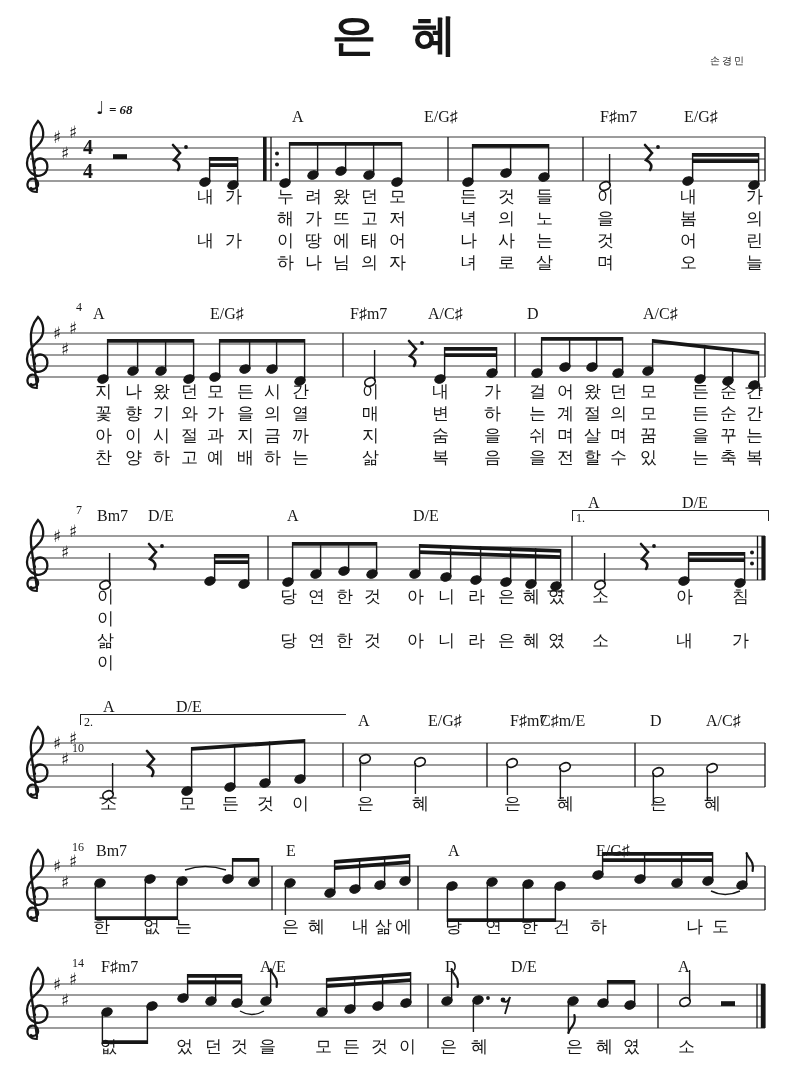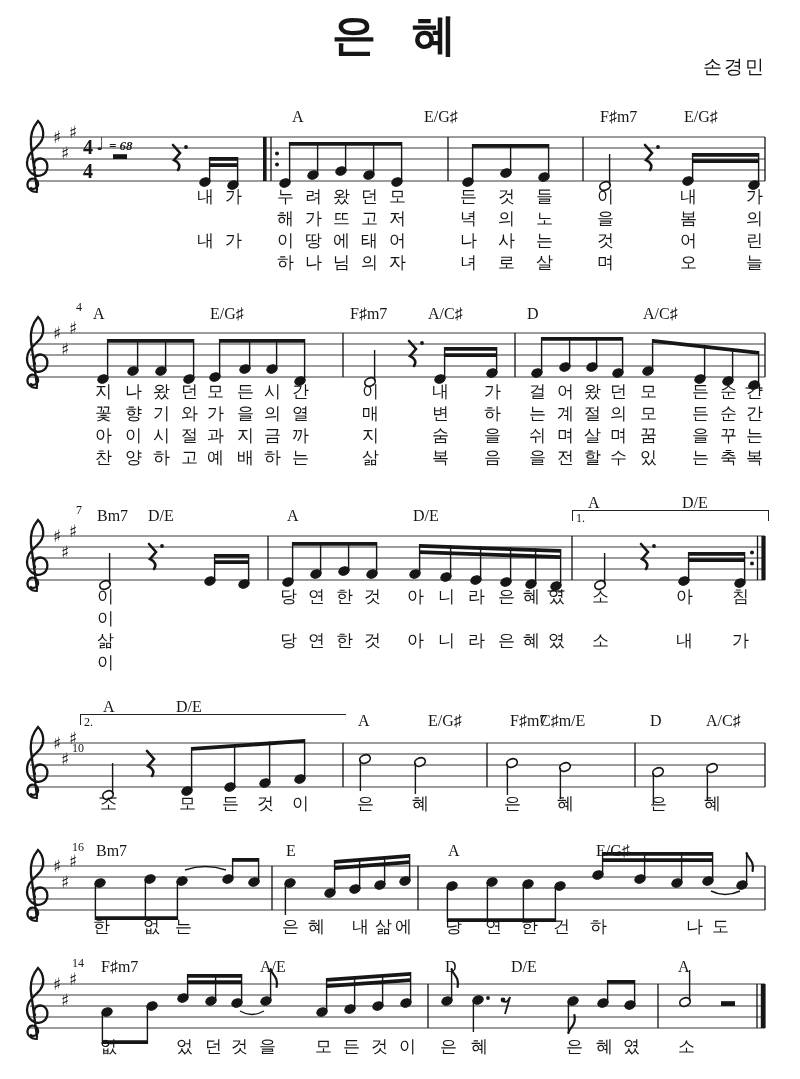--- a/index.html
+++ b/index.html
@@ -1,21 +1,21 @@
 <!DOCTYPE html>
 <html><head>
 <meta charset="utf-8">
 <style>
   html,body{margin:0;padding:0;background:#9a9a9a;}
   #page{position:relative;width:800px;height:1079px;margin:0 auto;background:#ffffff;
         overflow:hidden;color:#161616;font-family:"Liberation Sans","DejaVu Sans",sans-serif;}
   .title{position:absolute;top:6px;left:0;width:100%;text-align:center;
          font-size:44px;font-weight:bold;letter-spacing:12px;}
-  .composer{position:absolute;top:54px;right:34px;font-size:19px;letter-spacing:2px;}
-  .tempo{position:absolute;left:96px;top:97px;white-space:nowrap;margin-top:36px;}
+  .composer{position:absolute;top:54px;right:54px;font-size:10px;letter-spacing:2px;}
+  .tempo{position:absolute;left:96px;top:97px;white-space:nowrap;}
   .tempo .n{font-size:18px;font-weight:bold;font-family:"DejaVu Sans",sans-serif;}
   .tempo .t{font-family:"Liberation Serif","DejaVu Serif",serif;font-style:italic;
             font-weight:bold;font-size:13px;}
   .mnum{position:absolute;font-family:"Liberation Serif","DejaVu Serif",serif;font-size:12px;}
   .chord{position:absolute;font-family:"Liberation Serif","DejaVu Serif",serif;
          font-size:16px;white-space:nowrap;}
   .syl{position:absolute;font-size:17px;line-height:1;white-space:nowrap;}
   .bracket{position:absolute;height:10px;border-top:1.5px solid #222;border-left:1.5px solid #222;}
   .bracket.closed{border-right:1.5px solid #222;}
   .blabel{position:absolute;left:3px;top:0;font-family:"Liberation Serif","DejaVu Serif",serif;font-size:12px;}

